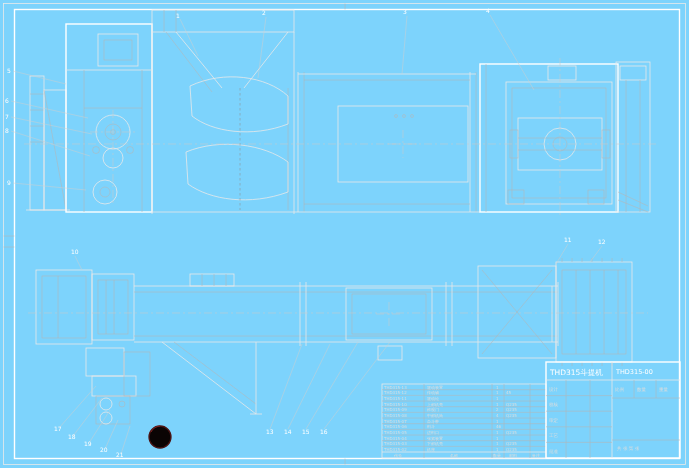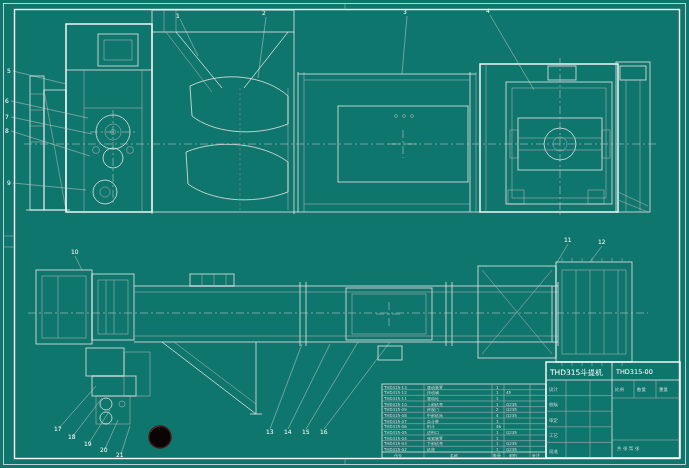--- a/index.html
+++ b/index.html
@@ -1,16 +1,16 @@
 <!DOCTYPE html>
 <html><head>
 <meta charset="utf-8">
 <style>
   html,body{margin:0;padding:0;background:#000;}
-  .stage{position:relative;width:689px;height:468px;background:#0f766e;overflow:hidden;
+  .stage{position:relative;width:689px;height:468px;background:#7dd3fc;overflow:hidden;
          font-family:"DejaVu Sans",sans-serif;}
   svg{display:block;}
   .s    {stroke:#e9e9e9;fill:none;stroke-width:.8;}
   .s2   {stroke:#ffffff;fill:none;stroke-width:1.4;}
   .thin {stroke:#b5b5b5;fill:none;stroke-width:.55;}
   .dash {stroke:#cccccc;fill:none;stroke-width:.55;stroke-dasharray:8 3 2 3;}
   .hid  {stroke:#8f8f8f;fill:none;stroke-width:.55;stroke-dasharray:2.5 2.5;}
   .lead {stroke:#cfcfcf;fill:none;stroke-width:.5;}
   .txt  {fill:#ffffff;font-family:"DejaVu Sans",sans-serif;}
   .callout {font-size:6px;fill:#ffffff;}

